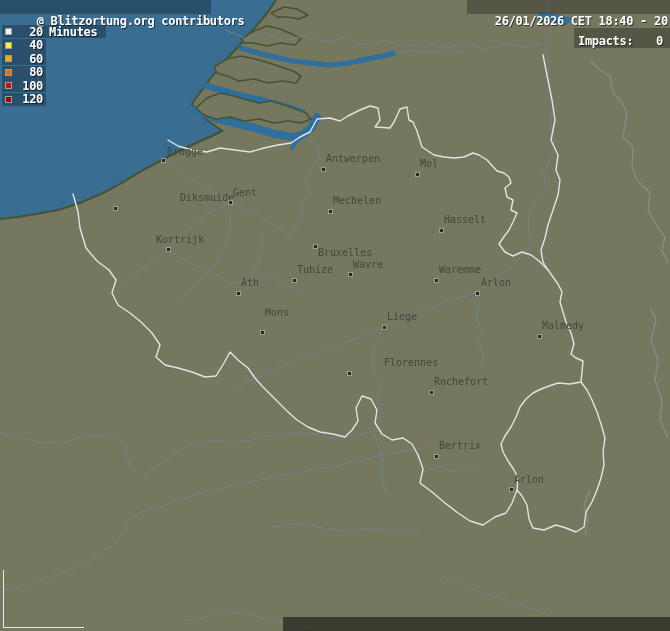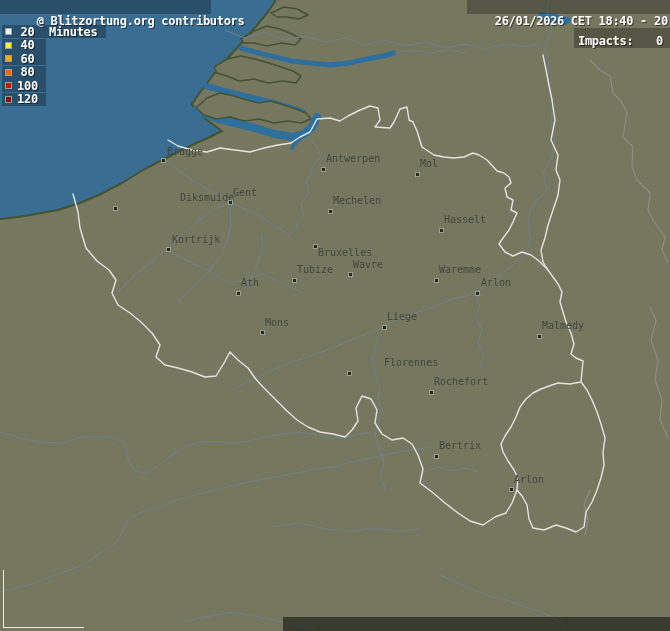--- a/index.html
+++ b/index.html
@@ -10,21 +10,21 @@
        line-height:14px;letter-spacing:-0.3px;white-space:pre;
        text-shadow:1px 1px 0 rgba(0,0,0,0.55);}
   #title-bar{left:0;top:0;width:211px;height:14px;padding-left:9px;box-sizing:border-box;}
   #date-bar{right:0;top:0;width:203px;height:14px;text-align:right;padding-right:4px;box-sizing:border-box;}
   #legend{position:absolute;left:2px;top:25px;}
   .legend-row{display:flex;align-items:center;height:13px;margin-bottom:0.5px;width:44px;
               background:rgba(0,0,0,0.27);color:#fff;font-weight:bold;font-size:12px;
               letter-spacing:-0.3px;text-shadow:1px 1px 0 rgba(0,0,0,0.55);white-space:pre;}
   .legend-row.first{width:104px;}
   .swatch{width:5px;height:5px;border:1px solid #99A1A7;margin-left:3px;flex:none;}
-  .num{width:31px;text-align:center;flex:none;}
+  .num{width:31px;text-align:right;flex:none;}
   .unit{margin-left:6px;}
   #impacts{position:absolute;left:574px;top:28px;width:96px;height:20px;background:rgba(0,0,0,0.27);
            display:flex;justify-content:space-between;align-items:flex-end;color:#fff;font-weight:bold;
            font-size:12px;letter-spacing:-0.3px;padding:0 7px 0 4px;box-sizing:border-box;
            text-shadow:1px 1px 0 rgba(0,0,0,0.55);}
   #footer{position:absolute;left:283px;top:617px;width:387px;height:14px;background:rgba(0,0,0,0.5);
           color:#fff;font-weight:bold;font-size:12px;line-height:14px;letter-spacing:-0.3px;
           padding-left:5px;box-sizing:border-box;white-space:pre;}
   .city-marker{position:absolute;width:3px;height:3px;background:#262B21;border:1px solid #9AA08E;}
   .city-label{position:absolute;font-size:10px;line-height:11px;color:#41483D;white-space:nowrap;}
@@ -92,21 +92,21 @@
   </svg>
 
   <div id="cities">
       <div class="city-marker" style="left: 161px; top: 158px;"></div>
       <div class="city-label" style="left: 167px; top: 146px;">Brugge</div>
       <div class="city-marker" style="left: 113px; top: 206px;"></div>
       <div class="city-label" style="left: 137px; top: 192px; padding-left: 43px;">Diksmuide</div>
       <div class="city-marker" style="left: 228px; top: 200px;"></div>
       <div class="city-label" style="left: 233px; top: 187px;">Gent</div>
       <div class="city-marker" style="left: 166px; top: 247px;"></div>
-      <div class="city-label" style="left: 172px; top: 234px;">Kortrijk</div>
+      <div class="city-label" style="left: 156px; top: 234px;">Kortrijk</div>
       <div class="city-marker" style="left: 321px; top: 167px;"></div>
       <div class="city-label" style="left: 326px; top: 153px;">Antwerpen</div>
       <div class="city-marker" style="left: 415px; top: 172px;"></div>
       <div class="city-label" style="left: 420px; top: 158px;">Mol</div>
       <div class="city-marker" style="left: 328px; top: 209px;"></div>
       <div class="city-label" style="left: 333px; top: 195px;">Mechelen</div>
       <div class="city-marker" style="left: 439px; top: 228px;"></div>
       <div class="city-label" style="left: 444px; top: 214px;">Hasselt</div>
       <div class="city-marker" style="left: 313px; top: 244px;"></div>
       <div class="city-label" style="left: 318px; top: 231px; margin-top: 16px;">Bruxelles</div>
@@ -114,21 +114,21 @@
       <div class="city-label" style="left: 297px; top: 264px;">Tubize</div>
       <div class="city-marker" style="left: 348px; top: 272px;"></div>
       <div class="city-label" style="left: 353px; top: 259px;">Wavre</div>
       <div class="city-marker" style="left: 434px; top: 278px;"></div>
       <div class="city-label" style="left: 439px; top: 264px;">Waremme</div>
       <div class="city-marker" style="left: 475px; top: 291px;"></div>
       <div class="city-label" style="left: 481px; top: 277px;">Arlon</div>
       <div class="city-marker" style="left: 236px; top: 291px;"></div>
       <div class="city-label" style="left: 241px; top: 277px;">Ath</div>
       <div class="city-marker" style="left: 260px; top: 330px;"></div>
-      <div class="city-label" style="left: 265px; top: 317px;">Mons</div>
+      <div class="city-label" style="left: 265px; top: 307px;">Mons</div>
       <div class="city-marker" style="left: 382px; top: 325px;"></div>
       <div class="city-label" style="left: 387px; top: 311px;">Liege</div>
       <div class="city-marker" style="left: 347px; top: 371px;"></div>
       <div class="city-label" style="left: 352px; top: 357px; margin-left: 32px;">Florennes</div>
       <div class="city-marker" style="left: 429px; top: 390px;"></div>
       <div class="city-label" style="left: 434px; top: 376px;">Rochefort</div>
       <div class="city-marker" style="left: 537px; top: 334px;"></div>
       <div class="city-label" style="left: 542px; top: 320px; text-align: right;">Malmedy</div>
       <div class="city-marker" style="left: 434px; top: 454px;"></div>
       <div class="city-label" style="left: 439px; top: 440px;">Bertrix</div>

